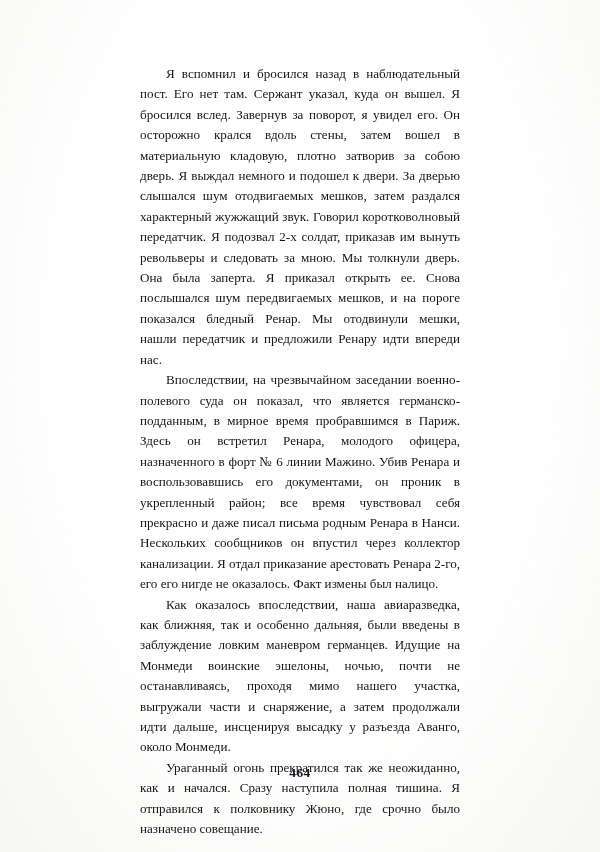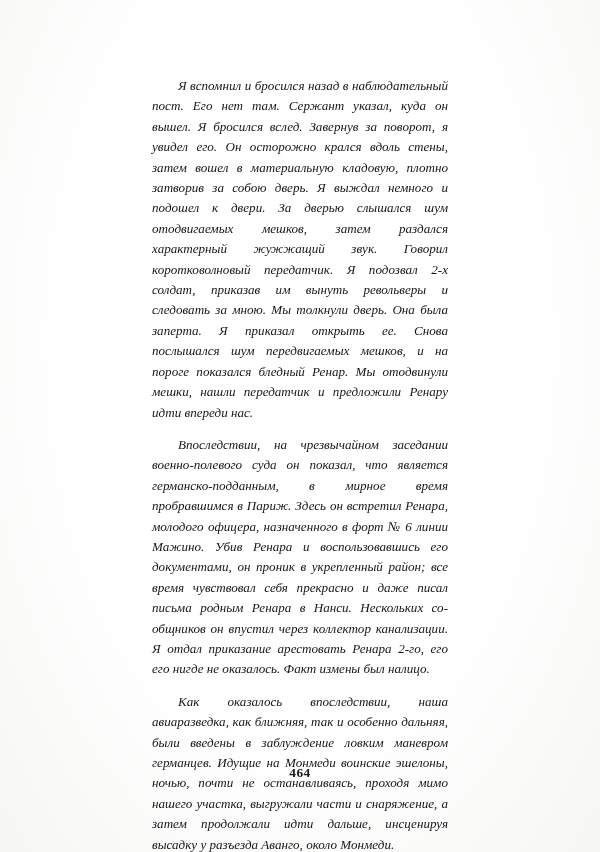--- a/index.html
+++ b/index.html
@@ -41,24 +41,23 @@
     width: 320px;
     font-size: 13.1px;
     line-height: 20.4px;
     text-align: justify;
     text-justify: inter-word;
     hyphens: manual;
     color: #15161a;
   }
 
   .textblock p {
-    margin: 12px;
+    margin: 0;
     text-indent: 26px;
     text-align: justify;
-    font-style: italic;
   }
 
   .page-number {
     position: absolute;
     left: 0;
     right: 0;
     top: 765px;
     text-align: center;
     font-size: 13.4px;
     font-weight: 700;

